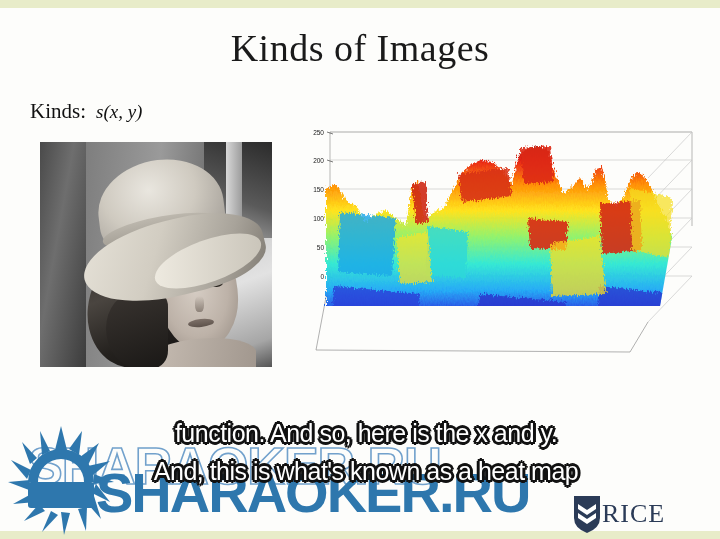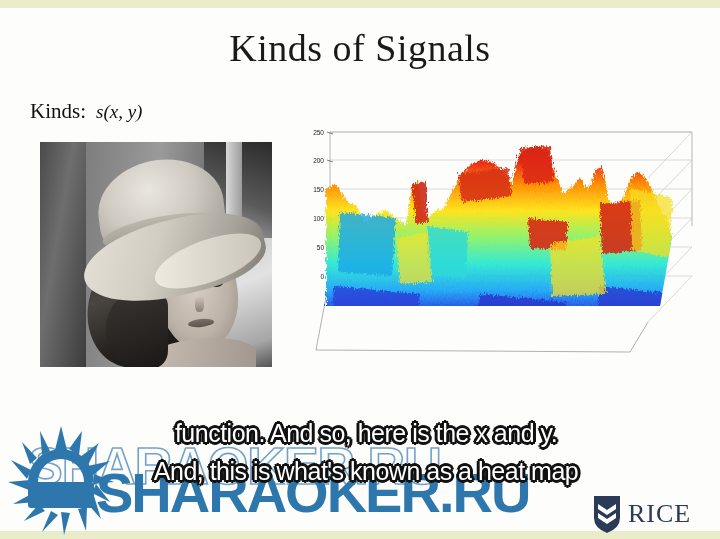--- a/index.html
+++ b/index.html
@@ -206,44 +206,44 @@
     -webkit-text-stroke: 1.6px #5a92c4;
     white-space: nowrap;
     opacity: 0.85;
     z-index: 22;
     pointer-events: none;
   }
 
   
   #rice-logo {
     position: absolute;
-    left: 592px; top: 492px;
+    left: 572px; top: 492px;
     width: 122px; height: 44px;
     z-index: 35;
     display: flex;
     align-items: center;
-    gap: 6px;
+    gap: 0;
   }
   #rice-logo .rice-wordmark {
     font-family: "Liberation Serif", serif;
     font-size: 26px;
     color: #2b3b57;
     letter-spacing: 1px;
   }
 </style>
 </head>
 <body>
 
 <div id="slide">
 
   <div class="inner-bg"></div>
   <div class="band band-top"></div>
   <div class="band band-bottom"></div>
 
-  <div id="slide-title">Kinds of Signals</div>
+  <div id="slide-title">Kinds of Images</div>
 
   <div id="images-label">
     <span>Kinds:</span><span class="mathexpr">s(x, y)</span>
   </div>
 
   <div id="lena-figure">
     <div class="lp bg-left"></div>
     <div class="lp bg-mid"></div>
     <div class="lp bg-right"></div>
     <div class="lp post"></div>

